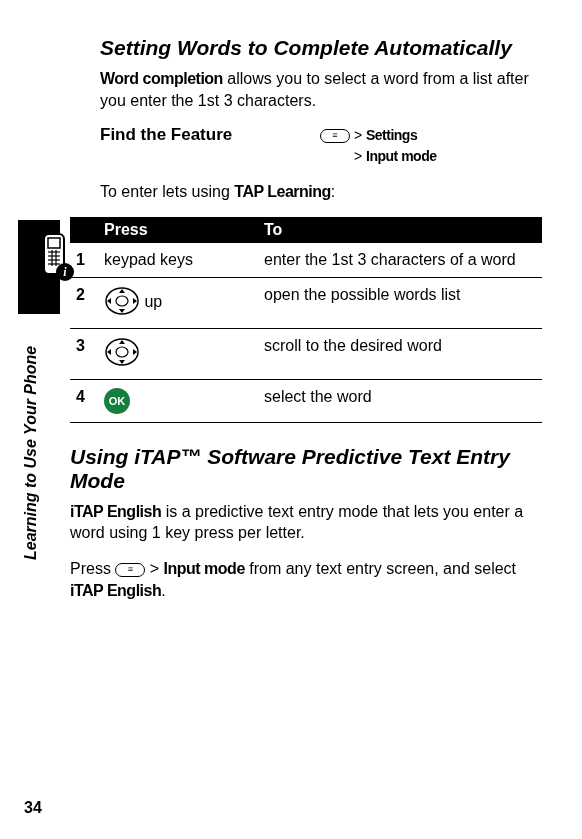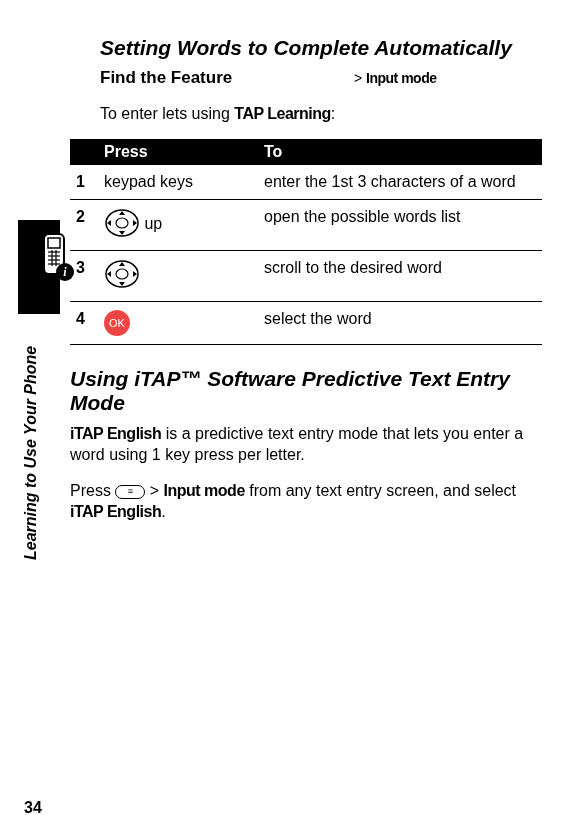--- a/index.html
+++ b/index.html
@@ -115,24 +115,24 @@
   }
   .nav-icon {
     display: inline-block;
     vertical-align: middle;
   }
   .ok-icon {
     display: inline-block;
     width: 26px;
     height: 26px;
     border-radius: 50%;
-    background: #ef4444;
+    background: #15803d;
     color: #fff;
     font-size: 11px;
-    font-weight: normal;
+    font-weight: bold;
     text-align: center;
     line-height: 26px;
     vertical-align: middle;
   }
   .page-num {
     position: absolute;
     left: 24px;
     bottom: 22px;
     font-weight: bold;
     font-size: 16px;
@@ -157,24 +157,30 @@
     <text x="33" y="44" text-anchor="middle" fill="#fff" font-size="12" font-family="Georgia, serif" font-style="italic" font-weight="bold">i</text>
   </svg>
 </div>
 
 <div class="vertical-label">Learning to Use Your Phone</div>
 
 <div class="page">
 
   <h2 class="section-title">Setting Words to Complete Automatically</h2>
 
+  <p class="body indent">
+    <span class="condensed-bold">Word completion</span><span> allows you to select a word from a list after you enter the 1st 3 characters.</span>
+  </p>
 
   <div class="feature-row">
     <div class="feature-label">Find the Feature</div>
     <div class="feature-path">
+      <span class="line">
+        <span class="menu-key-icon"></span><span> &gt; </span><span class="condensed-bold">Settings</span>
+      </span>
       <span class="line" style="padding-left:34px;">
         <span>&gt; </span><span class="condensed-bold">Input mode</span>
       </span>
     </div>
   </div>
 
   <p class="body" style="margin-left:30px;">
     <span>To enter lets using </span><span class="condensed-bold">TAP Learning</span><span>:</span>
   </p>
 

